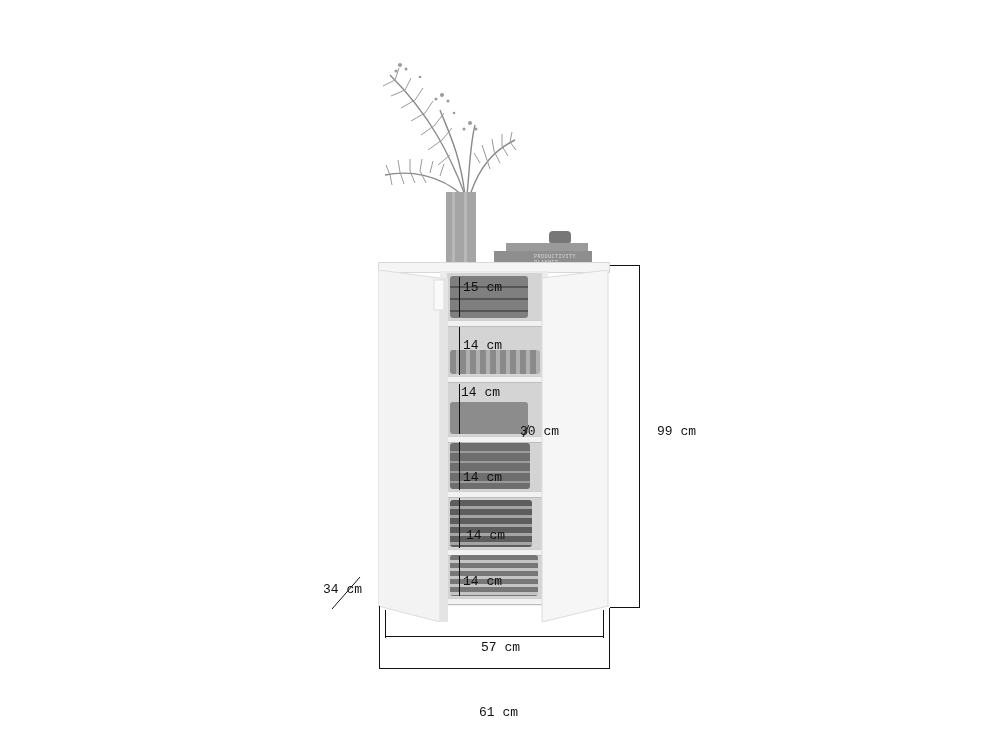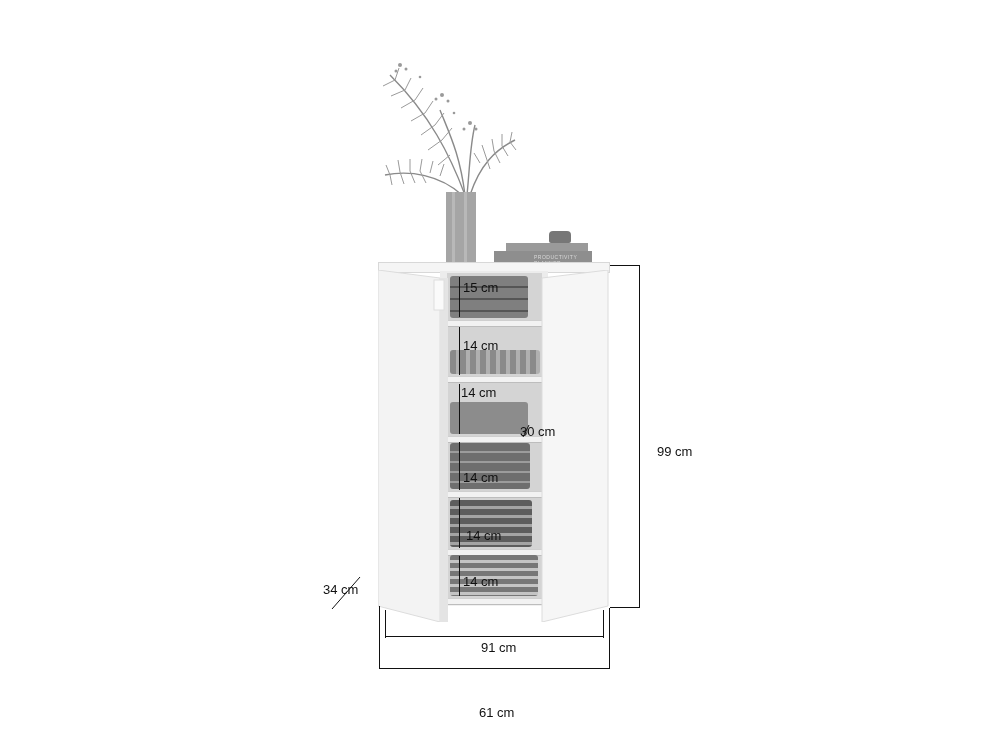--- a/index.html
+++ b/index.html
@@ -8,21 +8,21 @@
   .lbl{position:absolute;font-size:13px;color:#111;white-space:nowrap;line-height:1;}
   .shelf-bay{position:absolute;background:#d4d4d4;}
   .shelf-board{position:absolute;background:#f2f2f2;border-top:1px solid #cfcfcf;border-bottom:1px solid #bdbdbd;}
   .clothes{position:absolute;border-radius:3px;}
   .vline{position:absolute;width:1px;background:#111;}
   .hline{position:absolute;height:1px;background:#111;}
 </style>
 </head>
 <body>
 
-<div class="abs" style="left:0;top:0;width:988px;height:741px;">
+<div class="abs" style="left:0;top:0;width:988px;height:741px;font-family:Liberation Mono, monospace;">
 
   <svg class="abs" style="left:370px;top:55px;" width="160" height="210" viewBox="0 0 160 210">
     <g stroke="#8a8a8a" stroke-width="1.4" fill="none">
       <path d="M95 140 C80 100 60 60 20 20"></path>
       <path d="M95 140 C90 100 80 80 70 55"></path>
       <path d="M100 140 C110 110 125 95 145 85"></path>
       <path d="M92 140 C70 120 40 115 15 120"></path>
       <path d="M97 140 C100 110 100 90 105 70"></path>
     </g>
     <g stroke="#9a9a9a" stroke-width="1">
@@ -105,26 +105,26 @@
   <span class="lbl" style="left:463px;top:575px;">14 cm</span>
 
   <svg class="abs" style="left:522px;top:424px;" width="8" height="14" viewBox="0 0 8 14">
     <line x1="1" y1="13" x2="7" y2="1" stroke="#111" stroke-width="1"></line>
   </svg>
   <span class="lbl" style="left:520px;top:425px;">30 cm</span>
 
   <div class="vline" style="left:639px;top:265px;height:343px;"></div>
   <div class="hline" style="left:610px;top:265px;width:30px;"></div>
   <div class="hline" style="left:610px;top:607px;width:30px;"></div>
-  <span class="lbl" style="left:657px;top:425px;margin-top:20px;">99 cm</span>
+  <span class="lbl" style="left:657px;top:425px;">99 cm</span>
 
   <div class="vline" style="left:385px;top:610px;height:28px;"></div>
   <div class="vline" style="left:603px;top:610px;height:28px;"></div>
   <div class="hline" style="left:385px;top:636px;width:218px;"></div>
-  <span class="lbl" style="left:481px;top:641px;">91 cm</span>
+  <span class="lbl" style="left:481px;top:641px;">57 cm</span>
 
   <div class="vline" style="left:379px;top:606px;height:63px;"></div>
   <div class="vline" style="left:609px;top:608px;height:61px;"></div>
   <div class="hline" style="left:379px;top:668px;width:230px;"></div>
   <span class="lbl" style="left:479px;top:706px;">61 cm</span>
 
   <span class="lbl" style="left:295px;top:583px;margin-left:28px;">34 cm</span>
   <svg class="abs" style="left:330px;top:575px;" width="32" height="36" viewBox="0 0 32 36">
     <line x1="30" y1="2" x2="2" y2="34" stroke="#111" stroke-width="1"></line>
   </svg>

